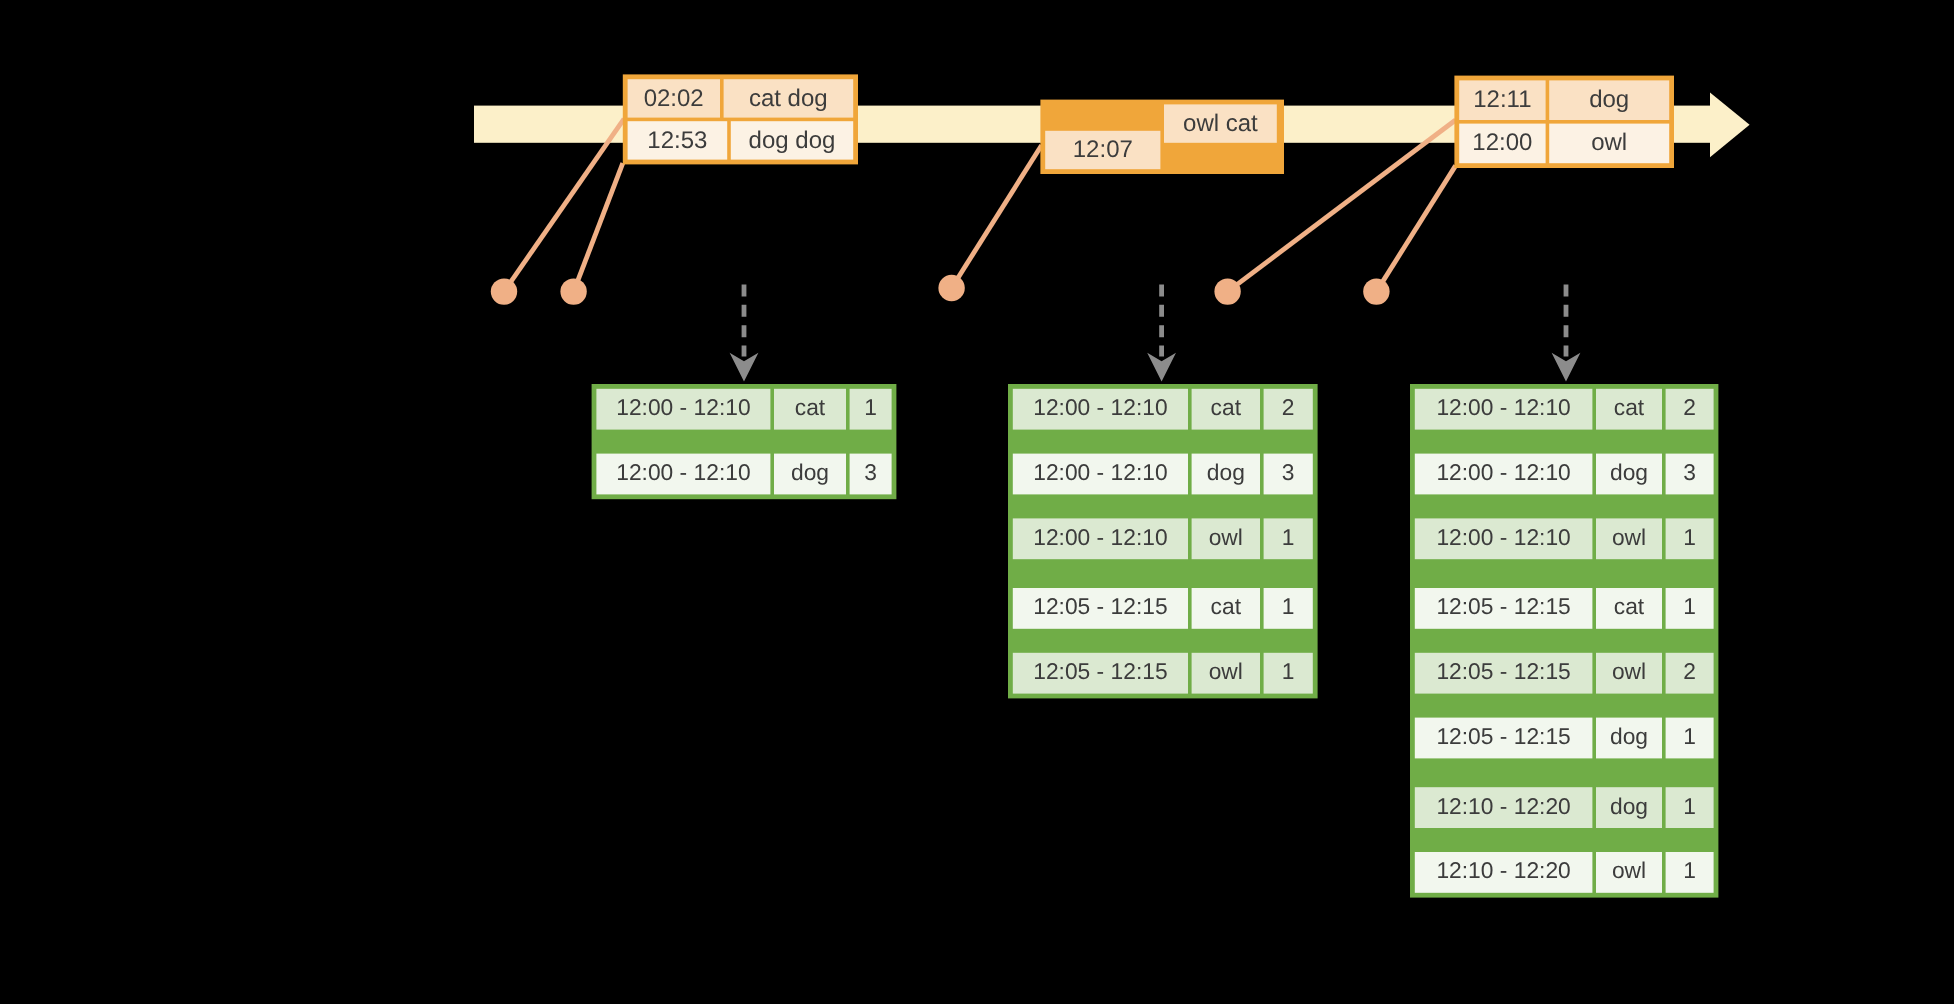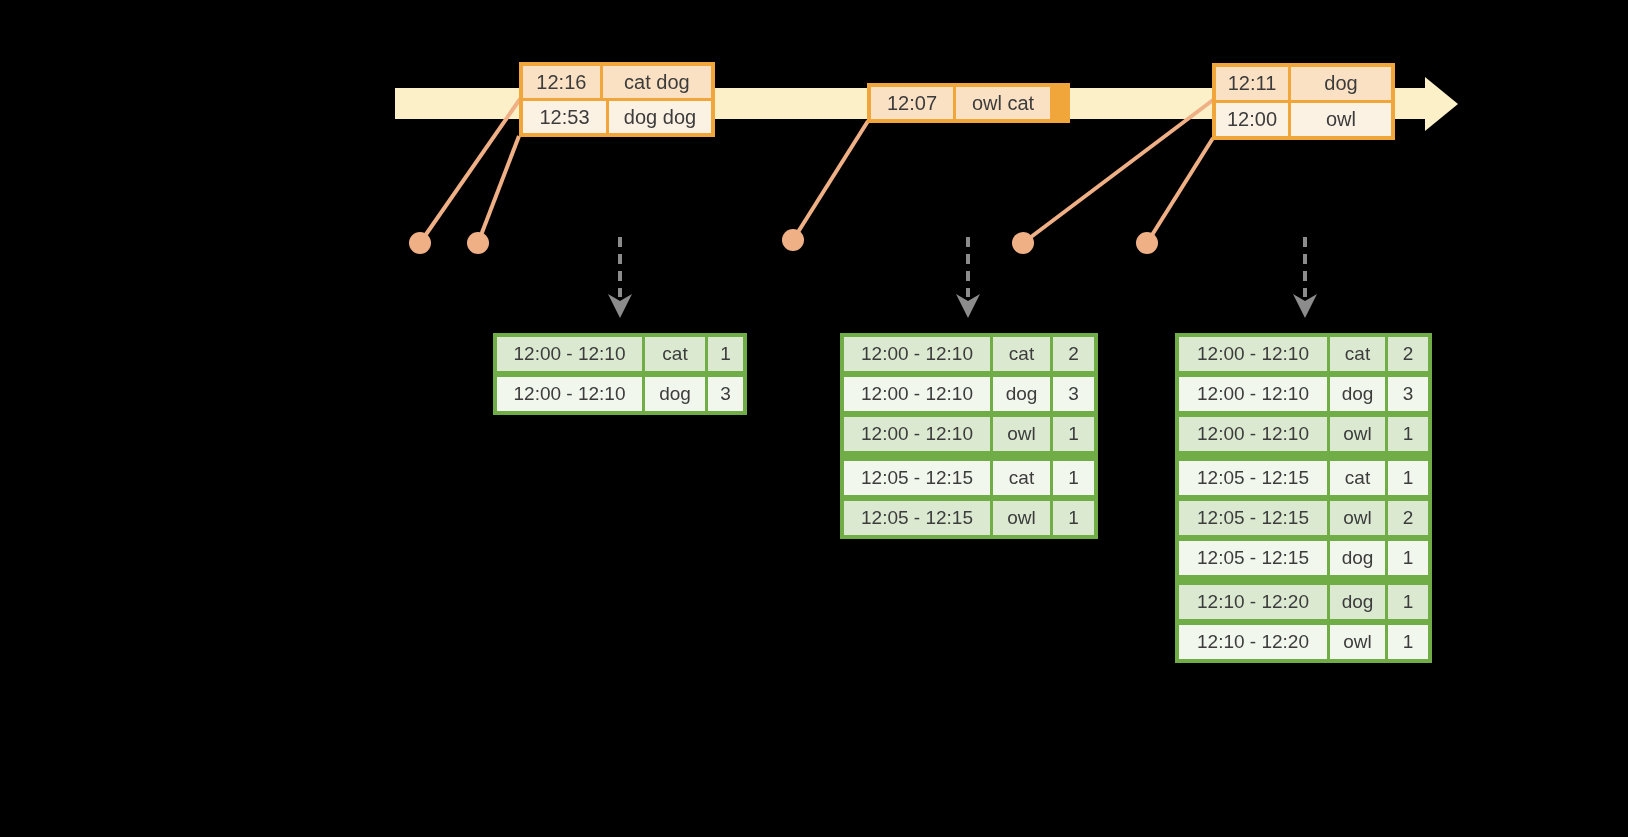--- a/index.html
+++ b/index.html
@@ -24,21 +24,21 @@
              border-top:27px solid transparent;border-bottom:27px solid transparent;}
   .overlay{position:absolute;left:0;top:0;}
   .ebox{position:absolute;background:var(--gold);padding:4px;
         display:flex;flex-direction:column;gap:3px;box-sizing:border-box;}
   .erow{display:flex;gap:3px;}
   .ecell{display:flex;align-items:center;justify-content:center;
          font-size:20px;color:var(--ink);}
   .fill-dark{background:var(--peach-dark);}
   .fill-light{background:var(--peach-light);}
   .gtable{position:absolute;background:var(--green);padding:4px;
-          display:flex;flex-direction:column;gap:6px;box-sizing:border-box;margin-top:13px;}
+          display:flex;flex-direction:column;gap:20px;box-sizing:border-box;}
   .grow{display:flex;gap:3px;height:34px;}
   .grow.group-gap{margin-top:4px;}
   .gcell{display:flex;align-items:center;justify-content:center;
          font-size:19px;color:var(--ink);}
   .row-dark{background:var(--green-dark);}
   .row-light{background:var(--green-light);}
 </style>
 </head>
 <body>
 
@@ -69,32 +69,32 @@
     </g>
     <g fill="#8C8C8C">
       <path d="M608 294 L620 318 L632 294 L620 301 Z"></path>
       <path d="M956 294 L968 318 L980 294 L968 301 Z"></path>
       <path d="M1293 294 L1305 318 L1317 294 L1305 301 Z"></path>
     </g>
   </svg>
 
   <div class="ebox" style="left:519px;top:62px;width:196px;">
     <div class="erow">
-      <div class="ecell fill-dark" style="width:83px;height:32px;">12:16</div>
+      <div class="ecell fill-dark" style="width:83px;height:32px;">02:02</div>
       <div class="ecell fill-dark" style="width:117px;height:32px;">cat dog</div>
     </div>
     <div class="erow">
       <div class="ecell fill-light" style="width:83px;height:32px;">12:53</div>
       <div class="ecell fill-light" style="width:102px;height:32px;">dog dog</div>
     </div>
   </div>
 
   <div class="ebox" style="left:867px;top:83px;width:203px;">
     <div class="erow">
-      <div class="ecell fill-dark" style="width:82px;height:32px;">12:07</div>
+      <div class="ecell fill-dark" style="width:96px;height:32px;margin-top:22px;">12:07</div>
       <div class="ecell fill-dark" style="width:94px;height:32px;">owl cat</div>
     </div>
   </div>
 
   <div class="ebox" style="left:1212px;top:63px;width:183px;">
     <div class="erow">
       <div class="ecell fill-dark" style="width:72px;height:33px;">12:11</div>
       <div class="ecell fill-dark" style="width:100px;height:33px;">dog</div>
     </div>
     <div class="erow">

